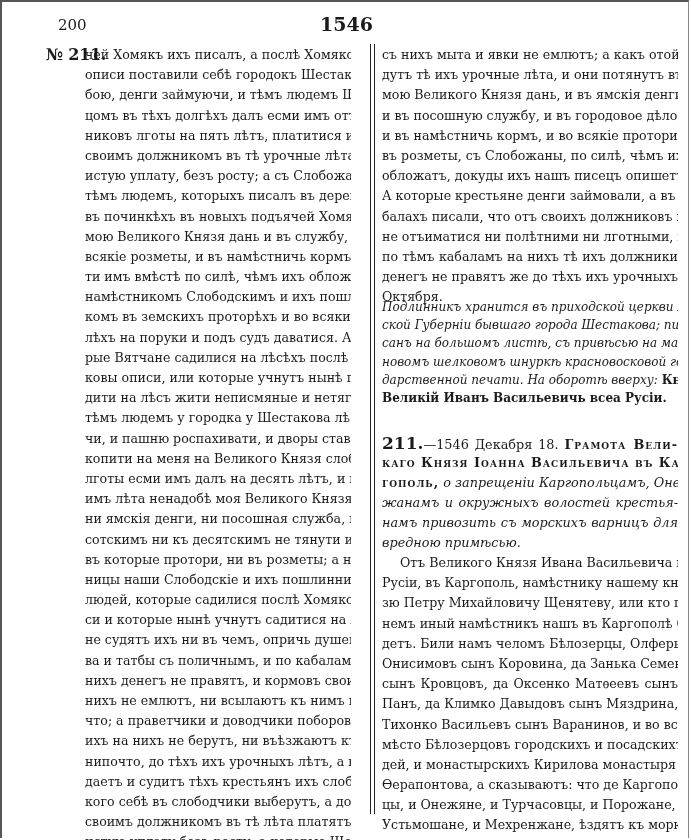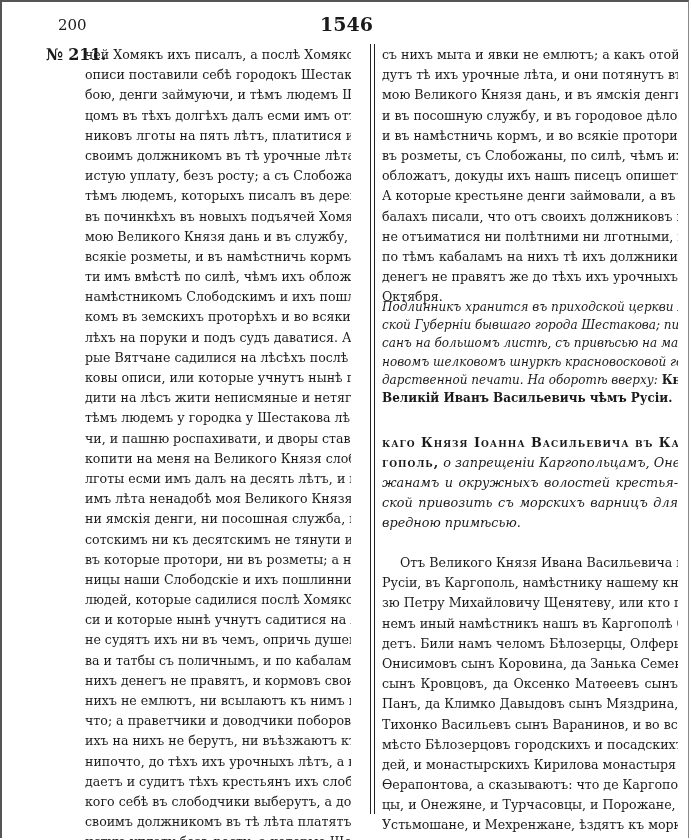--- a/index.html
+++ b/index.html
@@ -135,28 +135,29 @@
     <span class="ln">денегъ не правятъ же до тѣхъ ихъ урочныхъ</span>
     <span class="ln last">Октября.</span>
   </div>
 
 <div class="note">
   <span class="ln">Подлинникъ хранится въ приходской церкви Вят-</span>
   <span class="ln">ской Губерніи бывшаго города Шестакова; пи-</span>
   <span class="ln">санъ на большомъ листѣ, съ привѣсью на мали-</span>
   <span class="ln">новомъ шелковомъ шнуркѣ красновосковой госу-</span>
   <span class="ln"><span>дарственной печати. На оборотѣ вверху:</span> <span class="bold-tail">Князь</span></span>
-  <span class="ln upright">Великій Иванъ Васильевичь чѣмъ Русіи.</span>
+  <span class="ln upright">Великій Иванъ Васильевичь всеа Русіи.</span>
 </div>
 
 <div class="heading">
+  <span class="ln"><span class="num">211.</span><span>—1546 Декабря 18.</span> <span class="sc">Грамота Вели-</span></span>
   <span class="ln sc">каго Князя Іоанна Васильевича въ Кар-</span>
   <span class="ln"><span class="sc">гополь,</span> <span class="it">о запрещеніи Каргопольцамъ, Оне-</span></span>
   <span class="ln it">жанамъ и окружныхъ волостей крестья-</span>
-  <span class="ln it">ской привозить съ морскихъ варницъ для</span>
+  <span class="ln it">намъ привозить съ морскихъ варницъ для</span>
   <span class="ln it last">вредною примѣсью.</span>
 </div>
 
 <div class="body2" id="body2">
     <span class="ln first">Отъ Великого Князя Ивана Васильевича всея</span>
     <span class="ln">Русіи, въ Каргополь, намѣстнику нашему кня-</span>
     <span class="ln">зю Петру Михайловичу Щенятеву, или кто по</span>
     <span class="ln">немъ иный намѣстникъ нашъ въ Каргополѣ бу-</span>
     <span class="ln">детъ. Били намъ челомъ Бѣлозерцы, Олферько</span>
     <span class="ln">Онисимовъ сынъ Коровина, да Занька Семеновъ</span>

